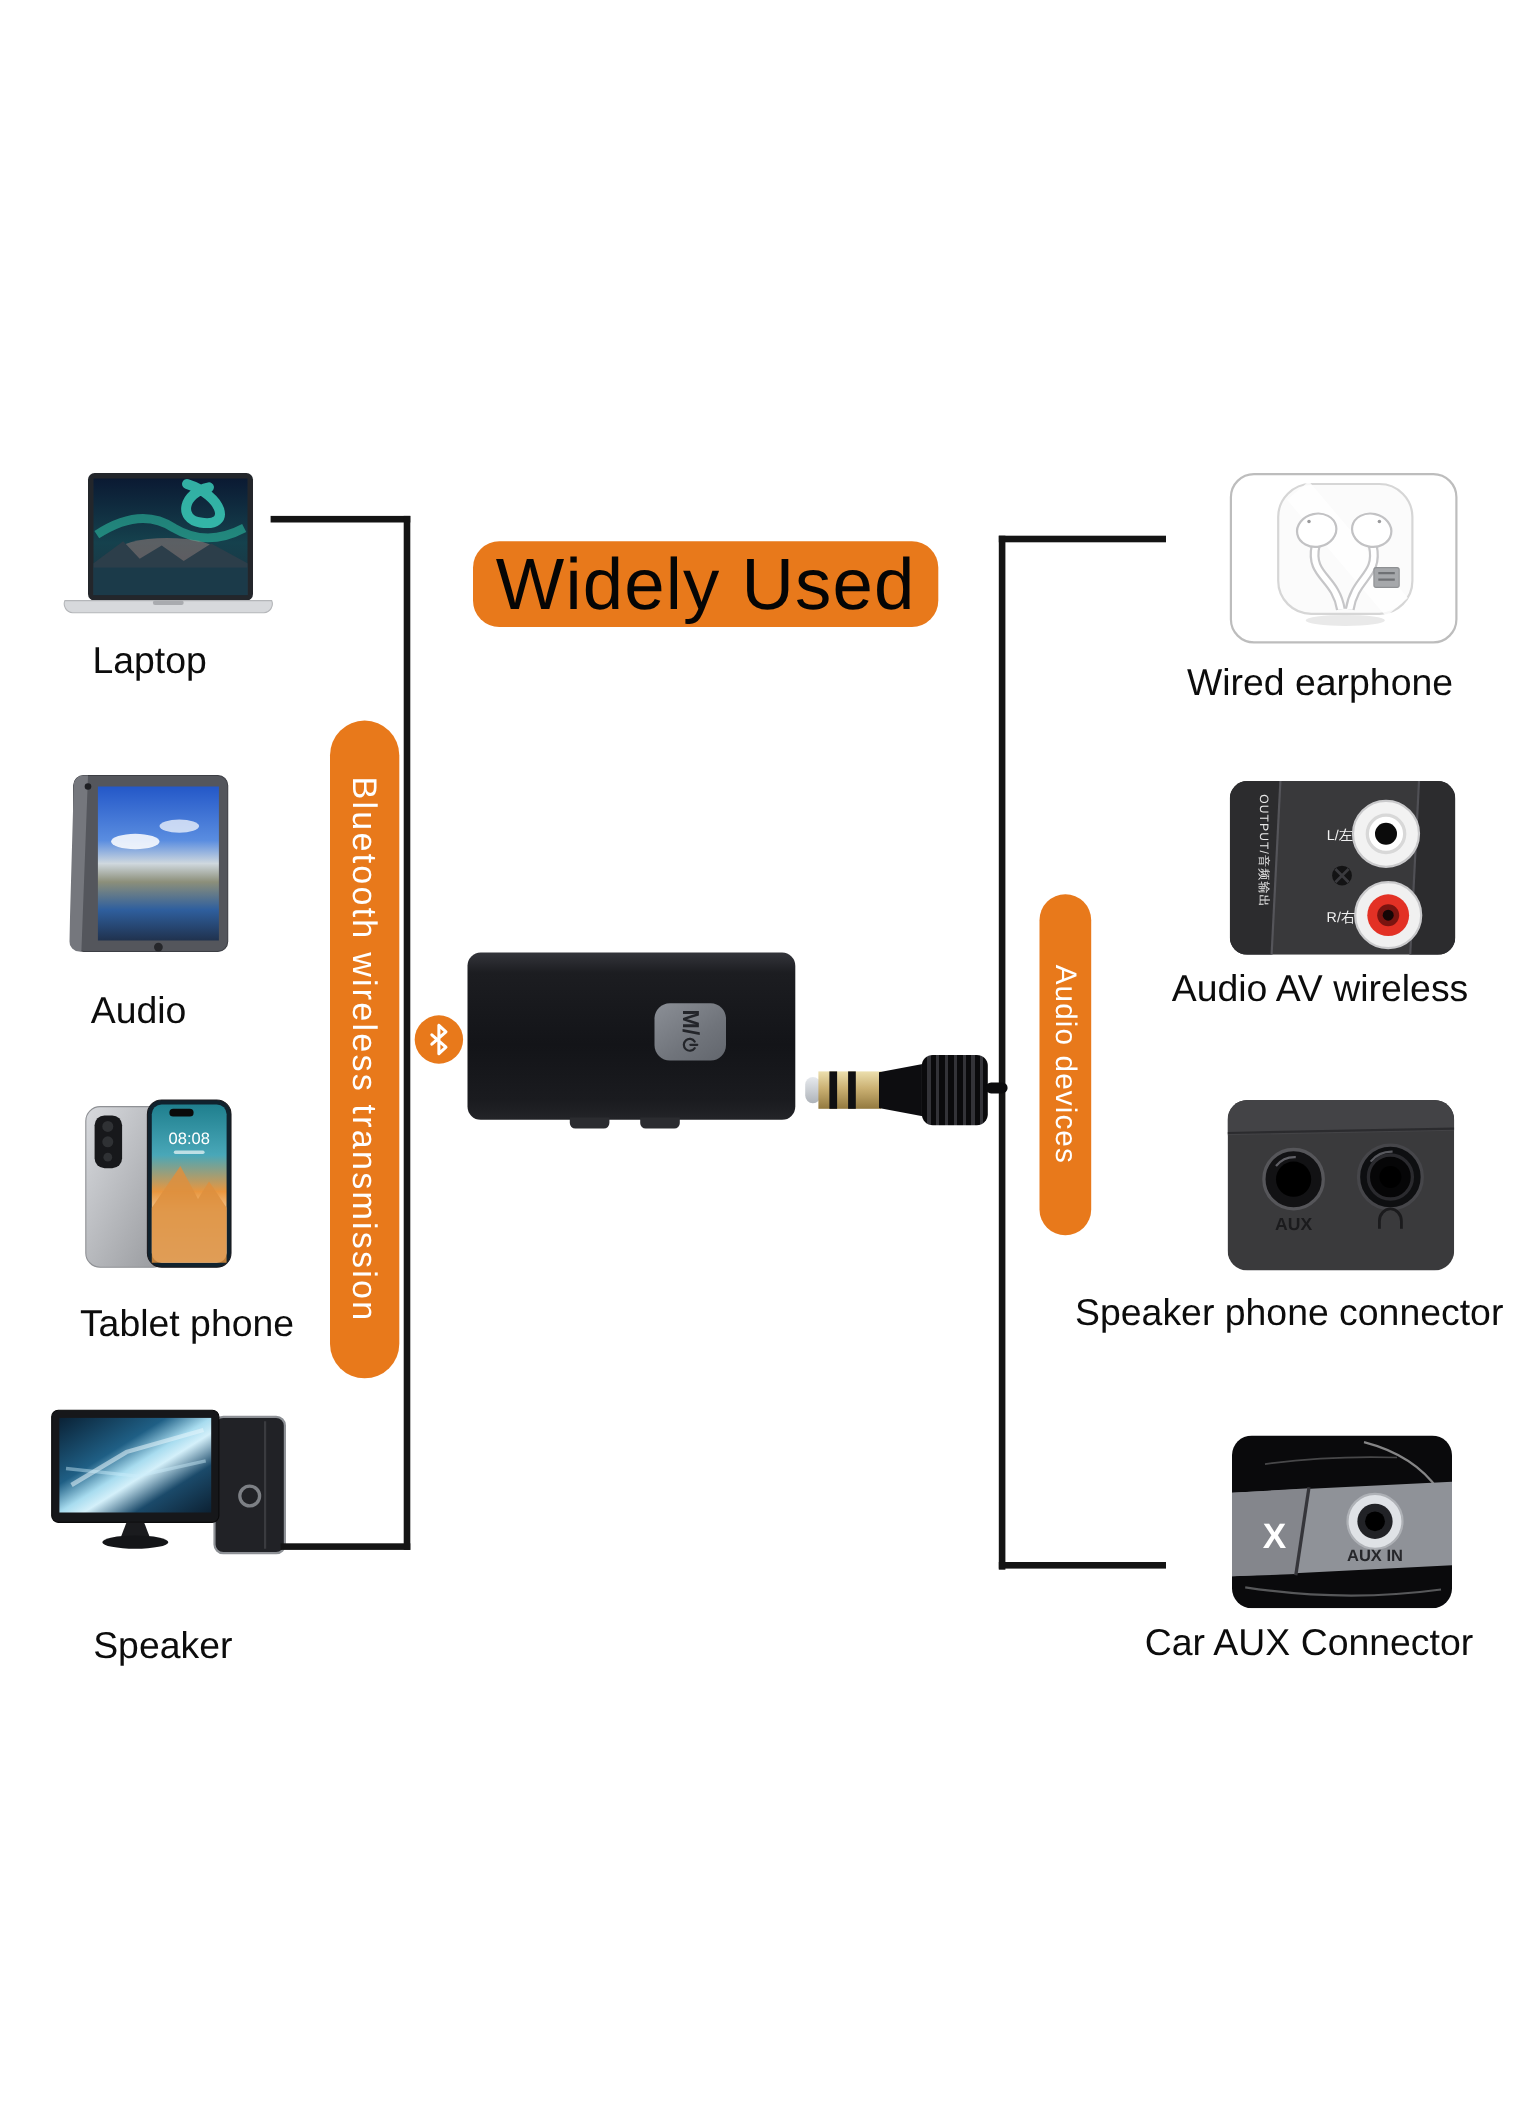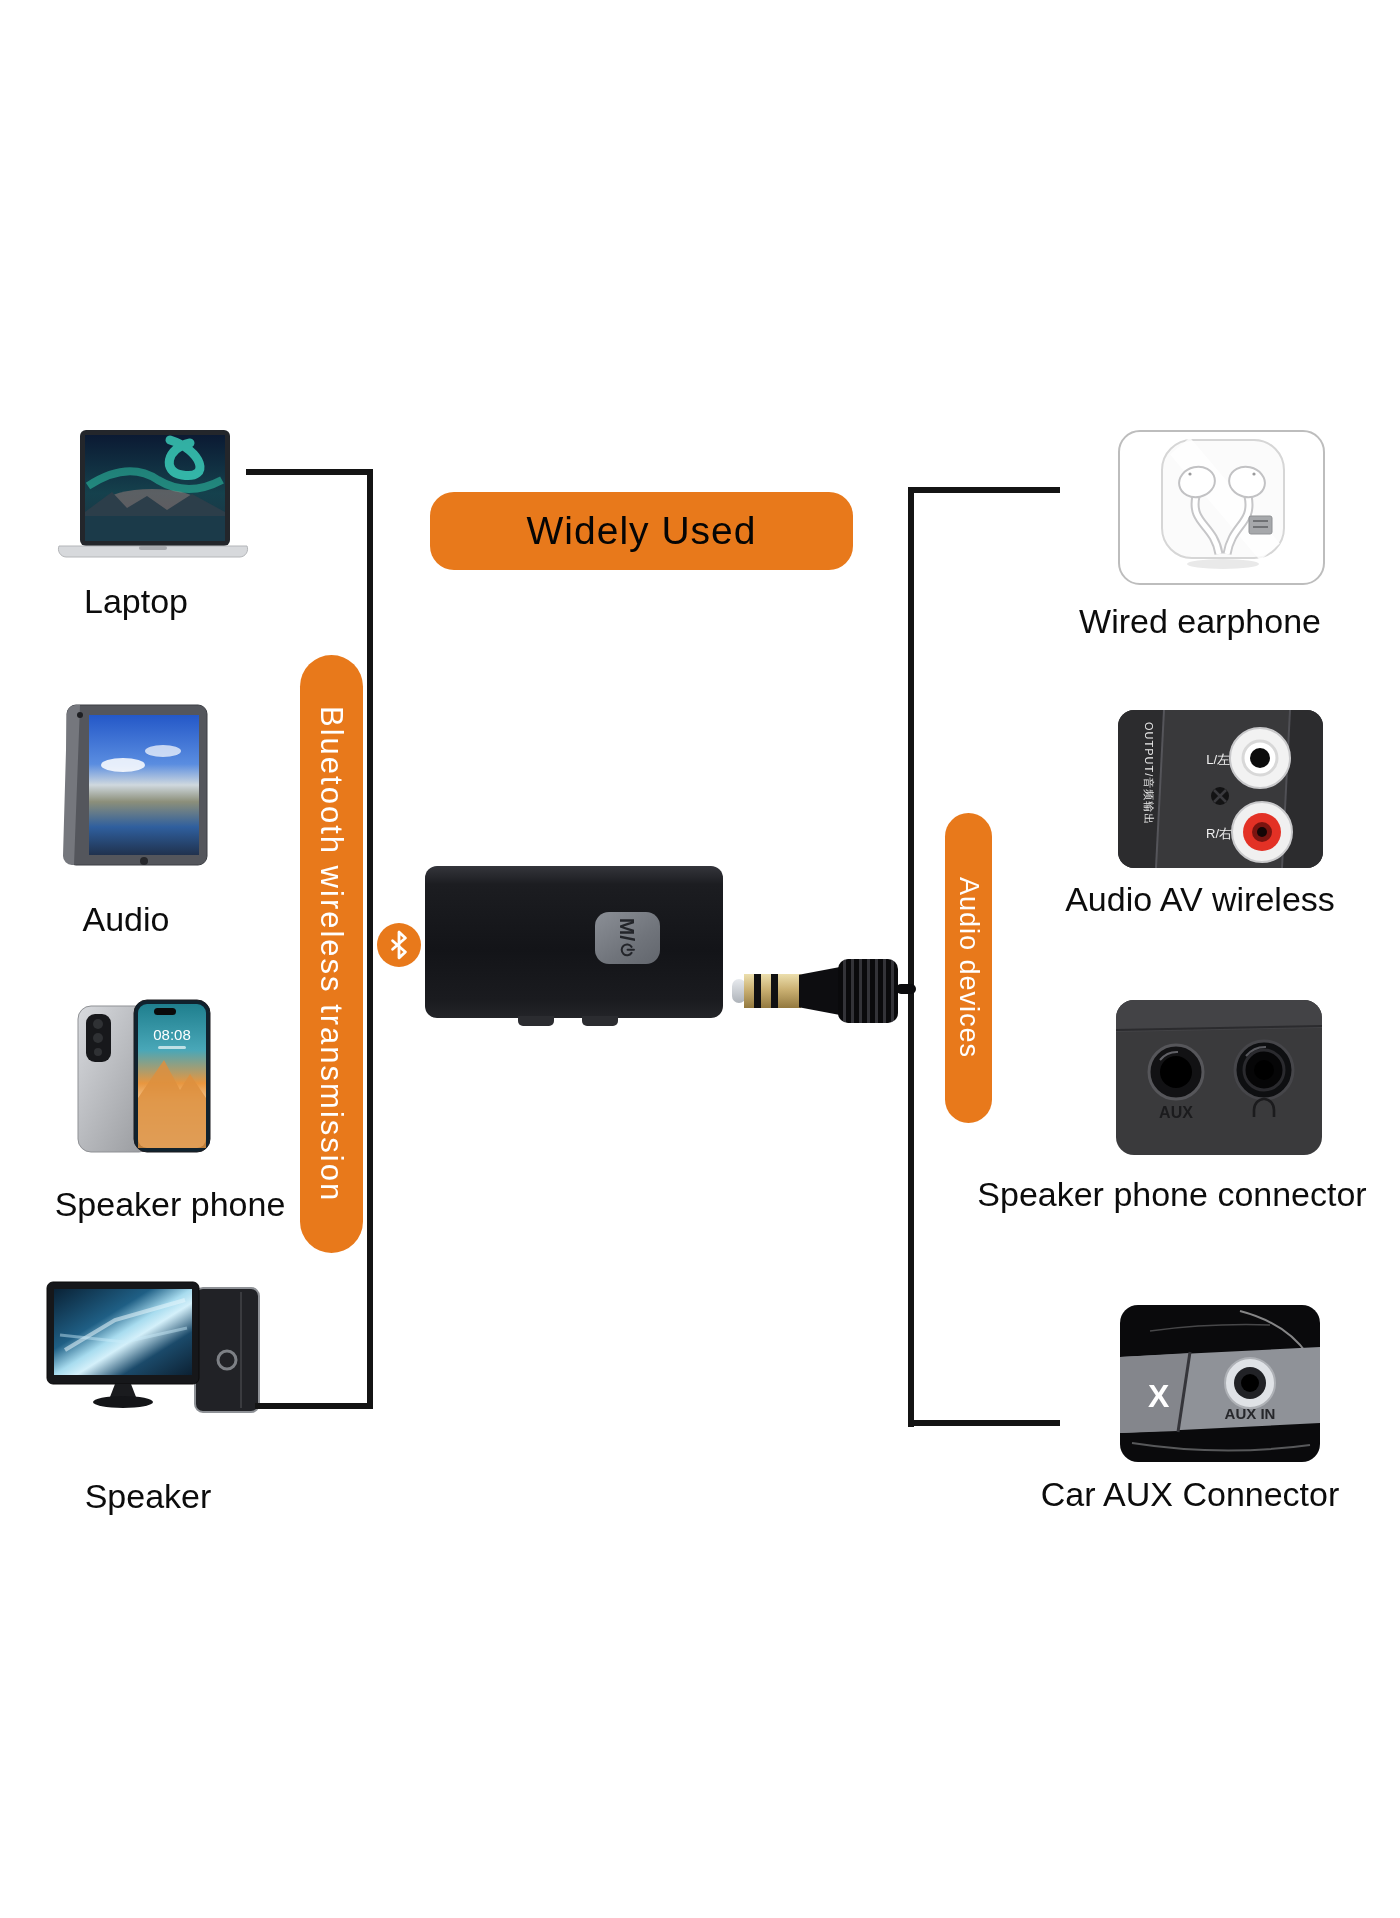--- a/index.html
+++ b/index.html
@@ -4,21 +4,21 @@
 <style>
   :root{ --accent:#E8791B; --line:#141414; }
   html,body{margin:0;padding:0;background:#fff;}
   .canvas{position:relative;width:1400px;height:1918px;background:#fff;overflow:hidden;
           font-family:"Liberation Sans", sans-serif;}
   .lbl{position:absolute;transform:translateX(-50%);font-size:34px;line-height:1.1;
        color:#0c0c0c;white-space:nowrap;}
   .title-pill{position:absolute;left:430px;top:492px;width:423px;height:78px;
        background:var(--accent);border-radius:24px;display:flex;align-items:center;
        justify-content:center;}
-  .title-pill span{font-size:39px;color:#050505;letter-spacing:1px;}
+  .title-pill span{font-size:66px;color:#050505;letter-spacing:1px;}
   .line{position:absolute;background:var(--line);}
   .vpill{position:absolute;background:var(--accent);color:#fff;writing-mode:vertical-rl;
        text-align:center;white-space:nowrap;}
   .vpill.leftp{left:300px;top:655px;width:63px;height:598px;border-radius:32px;
        font-size:31px;letter-spacing:2px;line-height:63px;}
   .vpill.rightp{left:945px;top:813px;width:47px;height:310px;border-radius:24px;
        font-size:27px;letter-spacing:1px;line-height:47px;}
   .bt-badge{position:absolute;left:377px;top:923px;width:44px;height:44px;border-radius:50%;
        background:var(--accent);display:flex;align-items:center;justify-content:center;}
   .dev{position:absolute;}
@@ -121,21 +121,21 @@
         <circle cx="22" cy="40" r="5" fill="#2f3134"></circle>
         <circle cx="22" cy="54" r="4" fill="#2f3134"></circle>
       <rect x="58" y="2" width="76" height="152" rx="13" fill="#10222e" stroke="#1a1a1e"></rect>
       <rect x="62" y="6" width="68" height="144" rx="9" fill="url(#pscr)"></rect>
       <path d="M62,100 L88,62 104,92 114,76 130,100 130,150 62,150Z" fill="#dd8f3e" opacity="0.85"></path>
       <rect x="78" y="10" width="22" height="7" rx="3.5" fill="#0a0a0a"></rect>
       <text x="96" y="42" font-size="15" fill="#ffffff" text-anchor="middle">08:08</text>
       <rect x="82" y="48" width="28" height="3" rx="1.5" fill="#ffffff" opacity="0.65"></rect>
     </svg>
   </div>
-  <div class="lbl" style="left:170px;top:1186px">Speaker phone</div>
+  <div class="lbl" style="left:170px;top:1186px">Tablet phone</div>
 
   <div class="dev" style="left:45px;top:1280px">
     <svg width="228" height="154" viewBox="0 0 228 154">
       <defs>
         <linearGradient id="ice" x1="0" y1="0" x2="1" y2="1">
           <stop offset="0" stop-color="#0a2236"></stop>
             <stop offset="0.35" stop-color="#1f5f85"></stop>
           <stop offset="0.5" stop-color="#a8dcef"></stop>
             <stop offset="0.58" stop-color="#d4f0fa"></stop>
           <stop offset="0.75" stop-color="#1b4a6a"></stop>

